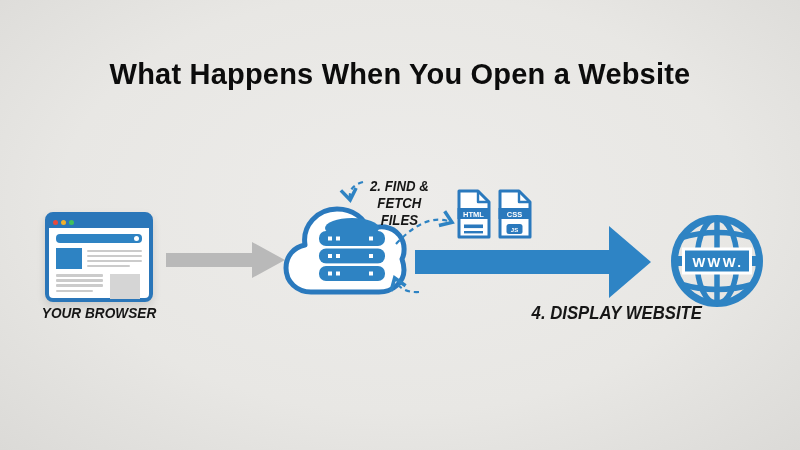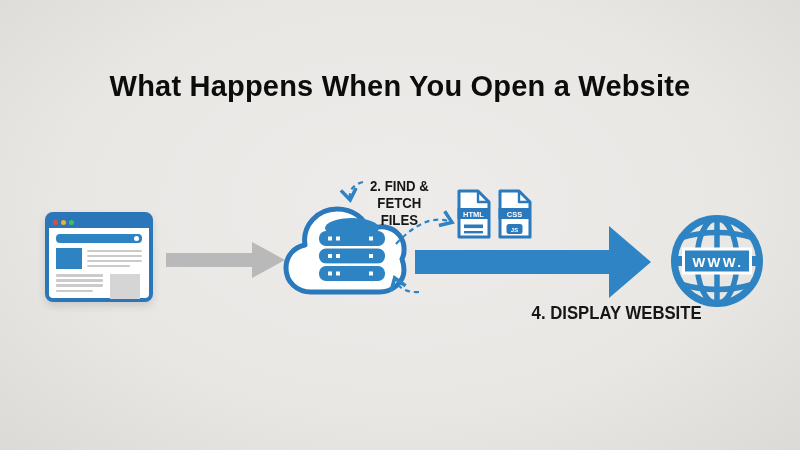--- a/index.html
+++ b/index.html
@@ -4,25 +4,25 @@
 <style>
   html,body{margin:0;padding:0;}
   .stage{
     position:relative;width:800px;height:450px;overflow:hidden;
     font-family:"Liberation Sans","DejaVu Sans",sans-serif;
     background:radial-gradient(ellipse at 50% 45%, #edecea 0%, #e8e7e4 60%, #dbdad7 100%);
   }
   .abs{position:absolute;}
   .title{
     left:0;top:58px;width:800px;text-align:center;
-    font-size:29px;font-weight:bold;color:#0c0c0c;letter-spacing:.2px;margin-top:12px;
+    font-size:29px;font-weight:bold;color:#0c0c0c;letter-spacing:.2px;
   }
   .lbl{
     font-weight:bold;color:#161616;text-align:center;
-    font-stretch:condensed;line-height:17px;white-space:nowrap;
+    font-stretch:condensed;line-height:17px;white-space:nowrap;font-style:italic;
   }
   .lbl > span{display:inline-block;transform:scaleX(.88);transform-origin:center;}
   .lbl.multi > span{transform-origin:center top;}
   
   .browser{
     left:45px;top:212px;width:108px;height:90px;box-sizing:border-box;
     background:#fff;border:4px solid #2a76b9;border-radius:8px;
     box-shadow:0 4px 8px rgba(0,0,0,.12);
   }
   .browser-topbar{height:12px;background:#2a76b9;display:flex;align-items:center;gap:3px;padding-left:4px;}
@@ -75,20 +75,21 @@
         <div class="lines2">
           <div class="line"></div>
           <div class="line"></div>
           <div class="line"></div>
           <div class="line short"></div>
         </div>
         <div class="graybox"></div>
       </div>
     </div>
   </div>
+  <div class="abs lbl" style="left:25px;top:304px;width:148px;font-size:15.5px;"><span>YOUR BROWSER</span></div>
 
   <svg class="abs" style="left:164px;top:238px;" width="124" height="44" viewBox="0 0 124 44">
     <polygon points="2,15 88,15 88,4 121,22 88,40 88,29 2,29" fill="#b9b9b9"></polygon>
   </svg>
 
   <svg class="abs" style="left:282px;top:200px;" width="126" height="97" viewBox="0 0 126 97">
     <path class="blue-stroke" stroke-width="5" stroke-linejoin="round" d="
       M 97 92 H 29
       C 15 92, 4 82, 4 68
       C 4 56, 12 47, 23 45

